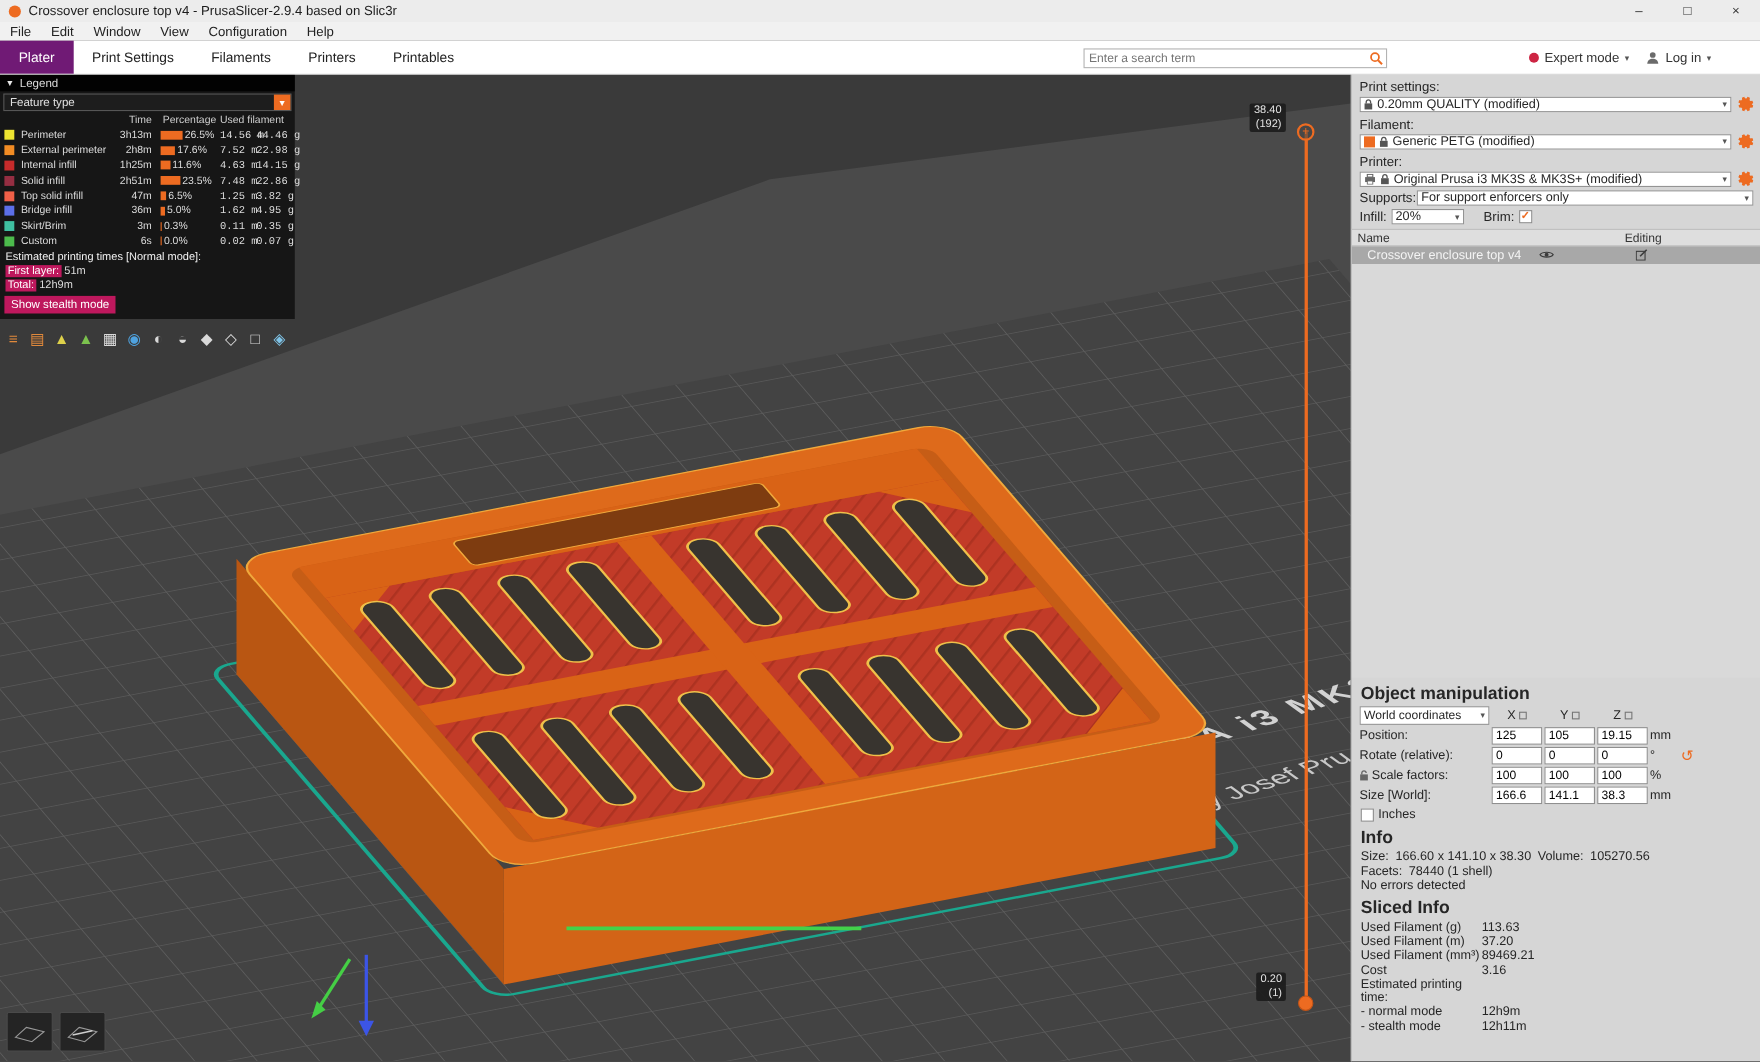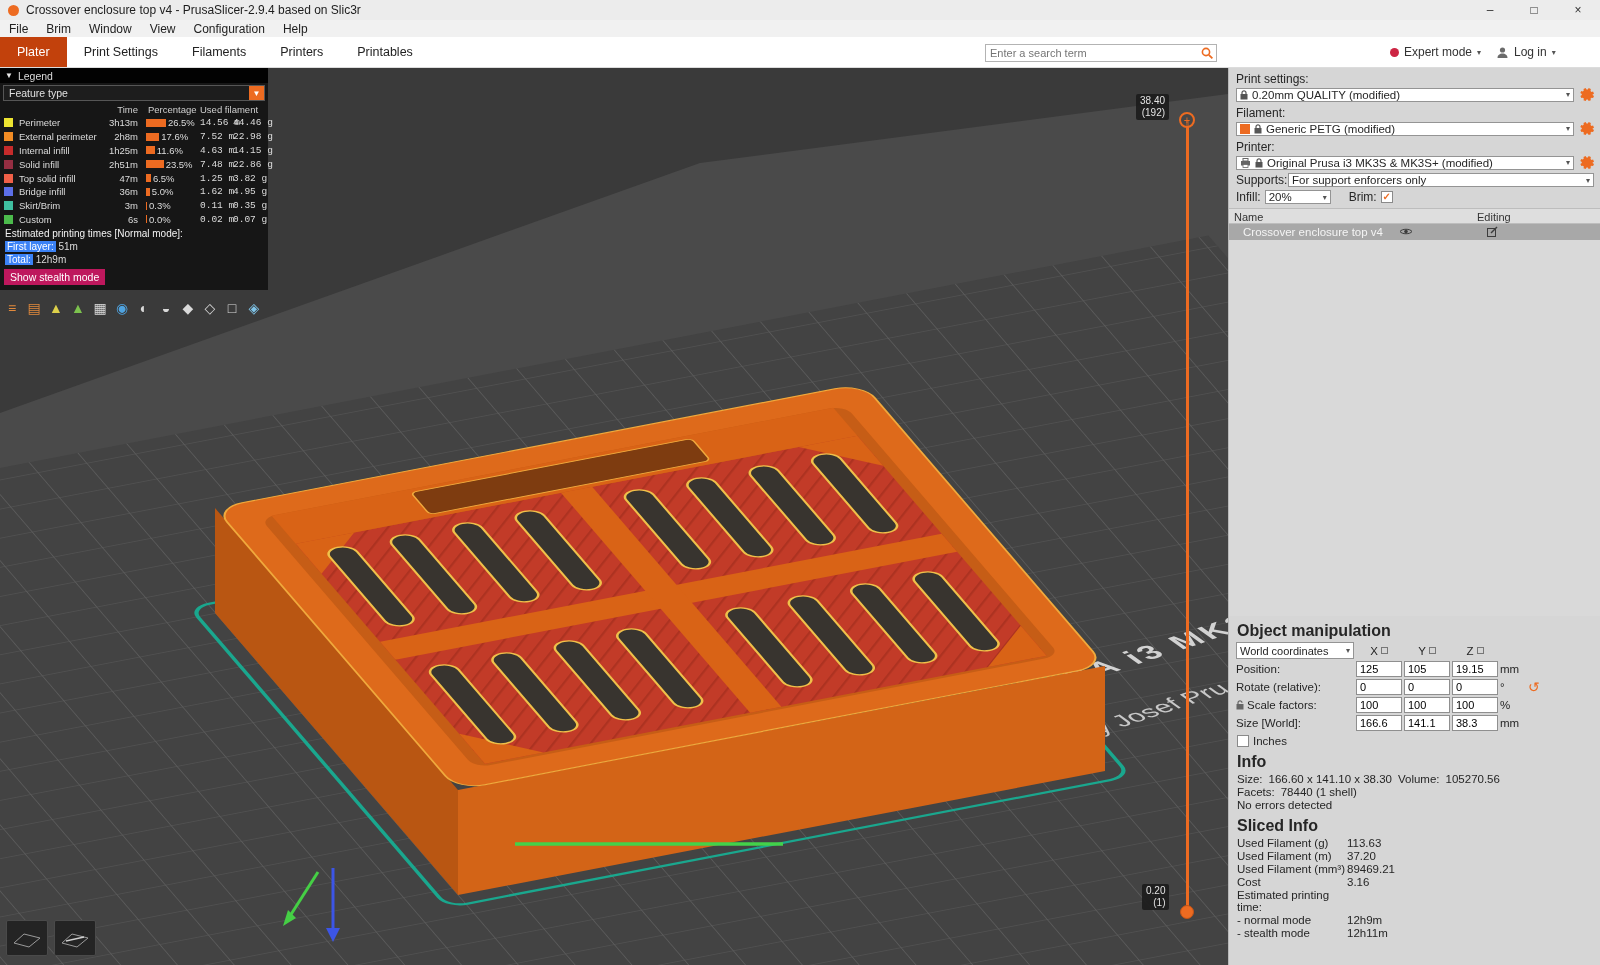--- a/index.html
+++ b/index.html
@@ -17,22 +17,22 @@
 
   
   .menubar { position:absolute; left:0; top:20px; width:1600px; height:17px; background:#f1f1f1;
     display:flex; align-items:center; font-size:12px; color:#222; }
   .menu-item { padding:0 9px; }
 
   
   .tabbar { position:absolute; left:0; top:37px; width:1600px; height:31px; background:#ffffff;
     border-bottom:1px solid #dcdcdc; display:flex; align-items:stretch; font-size:12.5px; color:#222; }
   .tab { padding:0 17px; display:flex; align-items:center; }
-  .tab.active { background:#c2410c; color:#fff; }
-  .search { position:absolute; left:985px; top:7px; width:232px; height:18px; background:#fff;
+  .tab.active { background:#701a75; color:#fff; }
+  .search { position:absolute; left:985px; top:7px; width:276px; height:18px; background:#fff;
     border:1px solid #b3b3b3; display:flex; align-items:center; }
   .search input { flex:1; border:none; outline:none; font-size:11px; color:#444; padding:0 4px;
     font-family:"Liberation Sans", sans-serif; background:transparent; }
   .mode-area, .login-area { position:absolute; top:8px; display:flex; align-items:center; gap:5px;
     font-size:12px; color:#333; }
   .mode-area { left:1390px; }
   .login-area { left:1496px; }
   .dot { width:9px; height:9px; border-radius:50%; }
   .chev { font-size:8px; color:#555; }
 
@@ -60,21 +60,21 @@
     height:13.8px; padding:0 4px; font-size:9.5px; }
   .lg-row .chip { width:9px; height:9px; }
   .lg-row .n { padding-left:3px; white-space:nowrap; overflow:hidden; }
   .lg-row .t { text-align:right; }
   .lg-row .p { display:flex; align-items:center; gap:2px; padding-left:8px; }
   .lg-row .p i { height:8px; background:#ED6B21; display:inline-block; }
   .lg-row .p em { font-style:normal; }
   .lg-row .m, .lg-row .g { text-align:right; white-space:nowrap;font-family:Liberation Mono, monospace; }
   .lg-est { padding:2px 5px 1px; color:#f2f2f2; font-size:10px; }
   .lg-line { padding:1px 5px; font-size:10px; }
-  .chipbg { background:#3b82f6; color:#fff; padding:0 2px; }
+  .chipbg { background:#be185d; color:#fff; padding:0 2px; }
   .lg-btn { display:inline-block; background:#be185d; color:#fff; font-size:10.5px;
     padding:2px 6px; margin:3px 0 1px 4px; }
 
   
   .vicons { position:absolute; left:2px; top:230px; display:flex; gap:2px; }
   .vicon { width:20px; height:20px; display:flex; align-items:center; justify-content:center;
     font-size:14px; }
 
   
   .vs-line { position:absolute; left:1186px; top:52px; width:3px; height:792px; background:#ED6B21; }
@@ -145,21 +145,21 @@
     <span class="title-text">Crossover enclosure top v4 - PrusaSlicer-2.9.4 based on Slic3r</span>
     <div class="win-controls">
       <span class="win-btn">–</span>
       <span class="win-btn">□</span>
       <span class="win-btn">×</span>
     </div>
   </div>
 
   <div class="menubar">
     <span class="menu-item">File</span>
-    <span class="menu-item">Brim</span>
+    <span class="menu-item">Edit</span>
     <span class="menu-item">Window</span>
     <span class="menu-item">View</span>
     <span class="menu-item">Configuration</span>
     <span class="menu-item">Help</span>
   </div>
 
   <div class="tabbar">
     <span class="tab active">Plater</span>
     <span class="tab">Print Settings</span>
     <span class="tab">Filaments</span>

